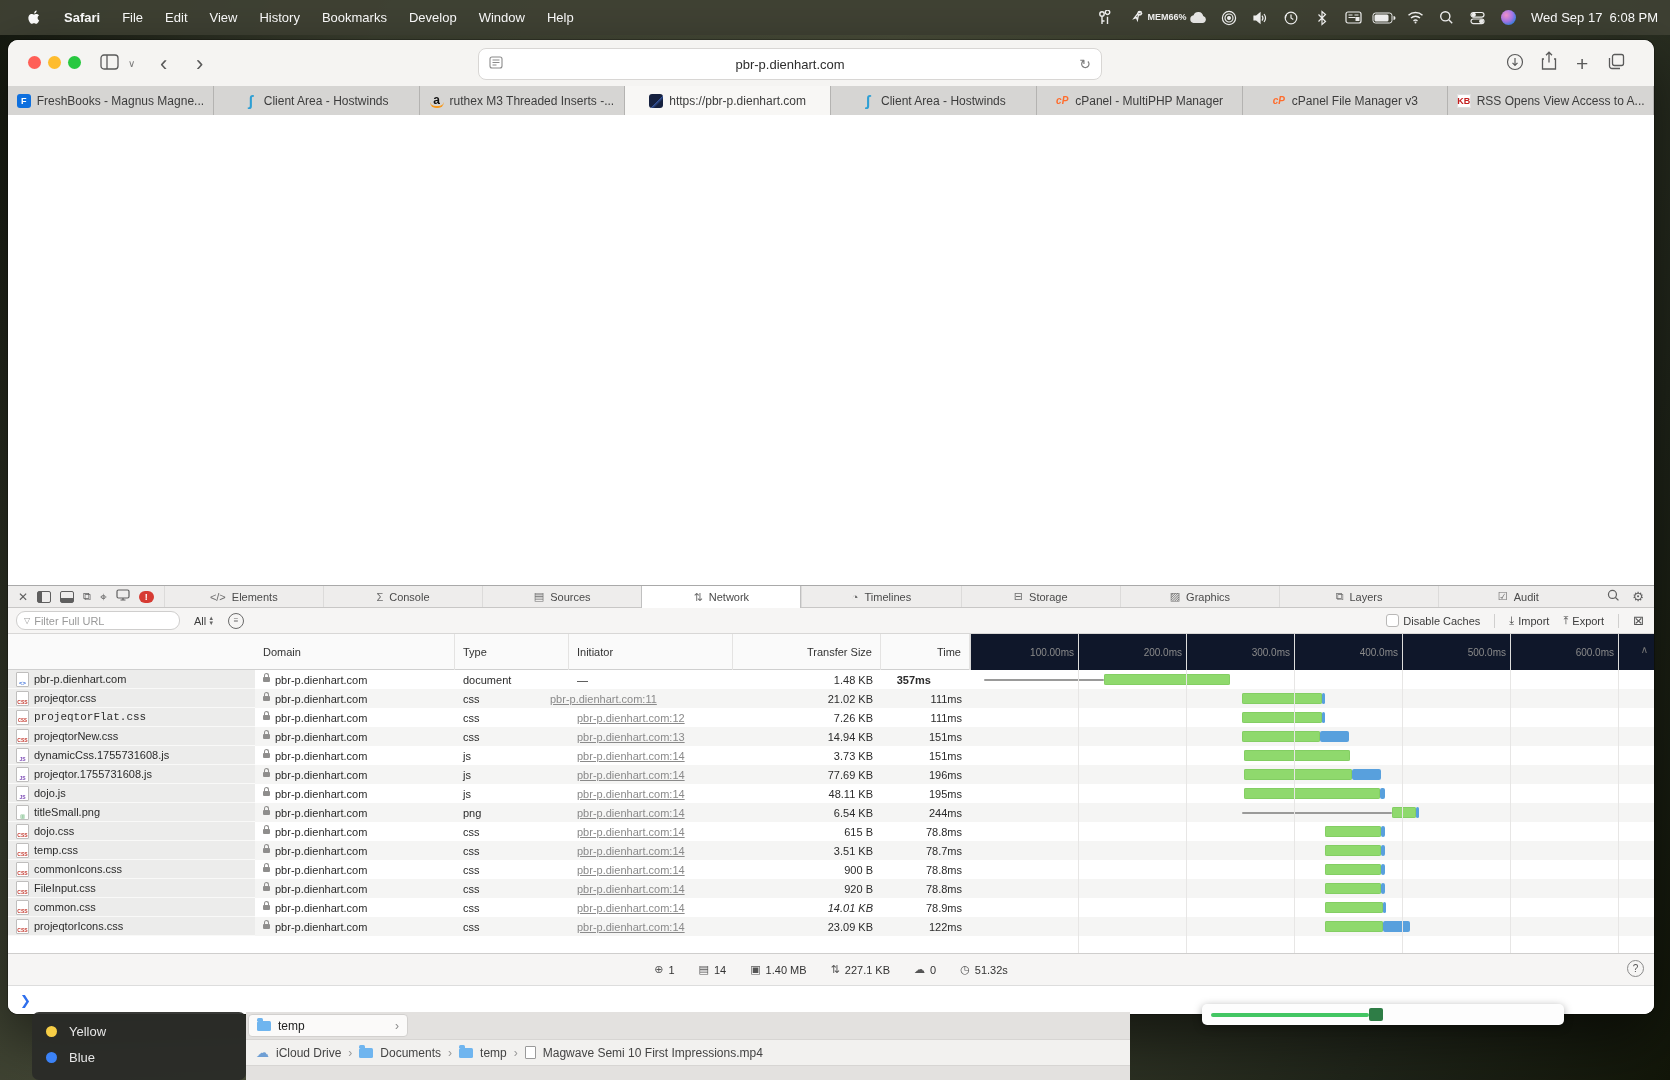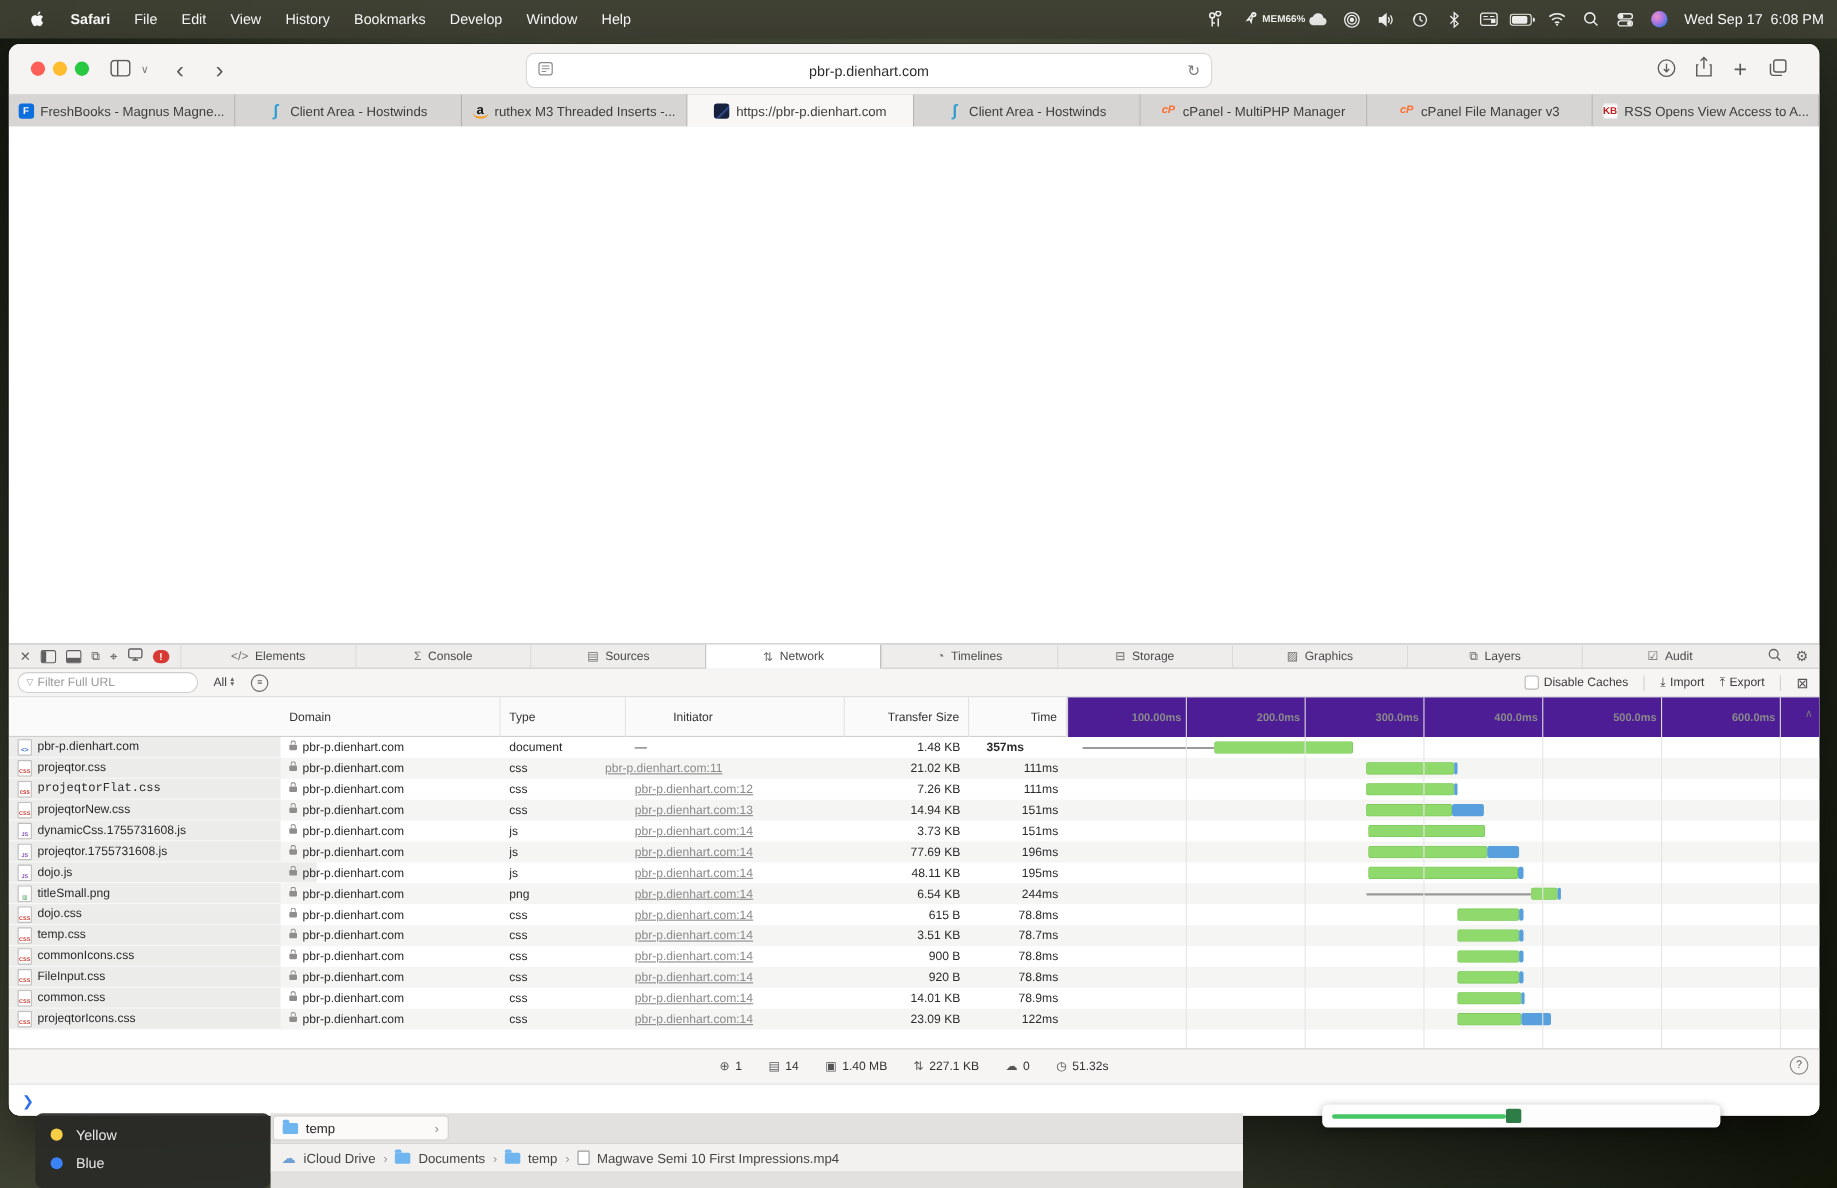--- a/index.html
+++ b/index.html
@@ -73,21 +73,21 @@
     justify-content:center;font-size:8px;color:#6a6a6a;margin-left:14px;}
   #dt-filter .right{margin-left:auto;display:flex;align-items:center;gap:14px;padding-right:10px;}
   .chk{width:11px;height:11px;border:1px solid #b9b8b7;border-radius:3px;background:#fff;}
   .vdiv{width:1px;height:14px;background:#d0cfce;}
   .btn-lab{display:flex;align-items:center;gap:4px;color:#3c3c3c;}
   
   #net-header{left:0;top:48px;width:1646px;height:36px;background:#fafafa;border-bottom:1px solid #cfcfcf;box-sizing:border-box;}
   .hcell{position:absolute;top:0;height:36px;display:flex;align-items:center;color:#333;box-sizing:border-box;
     border-right:1px solid #e4e3e2;padding:0 8px;}
   .hcell.r{justify-content:flex-end;}
-  #ruler-head{position:absolute;left:962px;top:0;width:684px;height:36px;background:#4c1d95;border-left:1px solid #d8d8d8;font-weight:bold;}
+  #ruler-head{position:absolute;left:962px;top:0;width:684px;height:36px;background:#0f172a;border-left:1px solid #d8d8d8;}
   .ruler-lab{position:absolute;top:0;height:36px;display:flex;align-items:center;justify-content:flex-end;
     color:#8a8a8a;font-size:10px;width:70px;border-right:1px solid #dddddc;box-sizing:border-box;padding-right:4px;}
   #ruler-caret{position:absolute;right:6px;top:10px;color:#777;font-size:10px;}
   #net-rows{left:0;top:84px;width:1646px;height:266px;}
   .net-row{position:absolute;left:0;width:1646px;height:19px;}
   .net-row.even{background:#f5f5f4;}
   .cell{position:absolute;top:0;height:19px;display:flex;align-items:center;padding:0 8px;box-sizing:border-box;
     color:#2b2b2b;overflow:hidden;white-space:nowrap;}
   .cell.r{justify-content:flex-end;}
   .namecell{background:#ececeb;border-bottom:1px solid #f9f9f8;gap:5px;}
@@ -436,21 +436,21 @@
           <div class="ruler-lab" style="left: 38px;">100.00ms</div>
           <div class="ruler-lab" style="left: 146px;">200.0ms</div>
           <div class="ruler-lab" style="left: 254px;">300.0ms</div>
           <div class="ruler-lab" style="left: 362px;">400.0ms</div>
           <div class="ruler-lab" style="left: 470px;">500.0ms</div>
           <div class="ruler-lab" style="left: 578px;">600.0ms</div>
         </div>
       <span id="ruler-caret">∧</span>
         <div class="hcell" style="left: 247px; width: 200px;">Domain</div>
         <div class="hcell" style="left: 447px; width: 114px;">Type</div>
-        <div class="hcell" style="left: 561px; width: 164px; margin-left: 35px;">Initiator</div>
+        <div class="hcell" style="left: 561px; width: 164px;">Initiator</div>
         <div class="hcell r" style="left: 725px; width: 148px;">Transfer Size</div>
         <div class="hcell r" style="left: 873px; width: 89px;">Time</div>
       </div>
 
     <div class="abs" id="net-rows">
         <div class="net-row" style="top: 0px;">
           <div class="cell namecell" style="left: 0px; width: 247px;">
             <span class="ficon document">&lt;&gt;</span>
             <span>pbr-p.dienhart.com</span>
           </div>
@@ -550,21 +550,21 @@
           <div class="cell" style="left: 447px; width: 114px;">js</div>
           <div class="cell" style="left: 561px; width: 164px;">
             <span class="ini-link">pbr-p.dienhart.com:14</span>
           </div>
           <div class="cell r" style="left: 725px; width: 148px;">77.69 KB</div>
           <div class="cell r" style="left: 873px; width: 89px;">196ms</div>
           <span class="wf green" style="left: 1236.32px; width: 108px;"></span>
           <span class="wf blue" style="left: 1344.32px; width: 29.16px;"></span>
         </div>
         <div class="net-row" style="top: 114px;">
-          <div class="cell namecell" style="left: 0px; width: 280px;">
+          <div class="cell namecell" style="left: 0px; width: 247px;">
             <span class="ficon js">JS</span>
             <span>dojo.js</span>
           </div>
           <div class="cell" style="left: 247px; width: 200px;">
             <span class="lock"></span>
             <span>pbr-p.dienhart.com</span>
           </div>
           <div class="cell" style="left: 447px; width: 114px;">js</div>
           <div class="cell" style="left: 561px; width: 164px;">
             <span class="ini-link">pbr-p.dienhart.com:14</span>
@@ -671,21 +671,21 @@
             <span>common.css</span>
           </div>
           <div class="cell" style="left: 247px; width: 200px;">
             <span class="lock"></span>
             <span>pbr-p.dienhart.com</span>
           </div>
           <div class="cell" style="left: 447px; width: 114px;">css</div>
           <div class="cell" style="left: 561px; width: 164px;">
             <span class="ini-link">pbr-p.dienhart.com:14</span>
           </div>
-          <div class="cell r" style="left: 725px; width: 148px;">14.01 KB</div>
+          <div class="cell r" style="left: 725px; width: 148px; font-style: italic;">14.01 KB</div>
           <div class="cell r" style="left: 873px; width: 89px;">78.9ms</div>
           <span class="wf green" style="left: 1317.32px; width: 57.24px;"></span>
           <span class="wf blue" style="left: 1374.56px; width: 3.24px;"></span>
         </div>
         <div class="net-row even" style="top: 247px;">
           <div class="cell namecell" style="left: 0px; width: 247px;">
             <span class="ficon css">CSS</span>
             <span>projeqtorIcons.css</span>
           </div>
           <div class="cell" style="left: 247px; width: 200px;">

